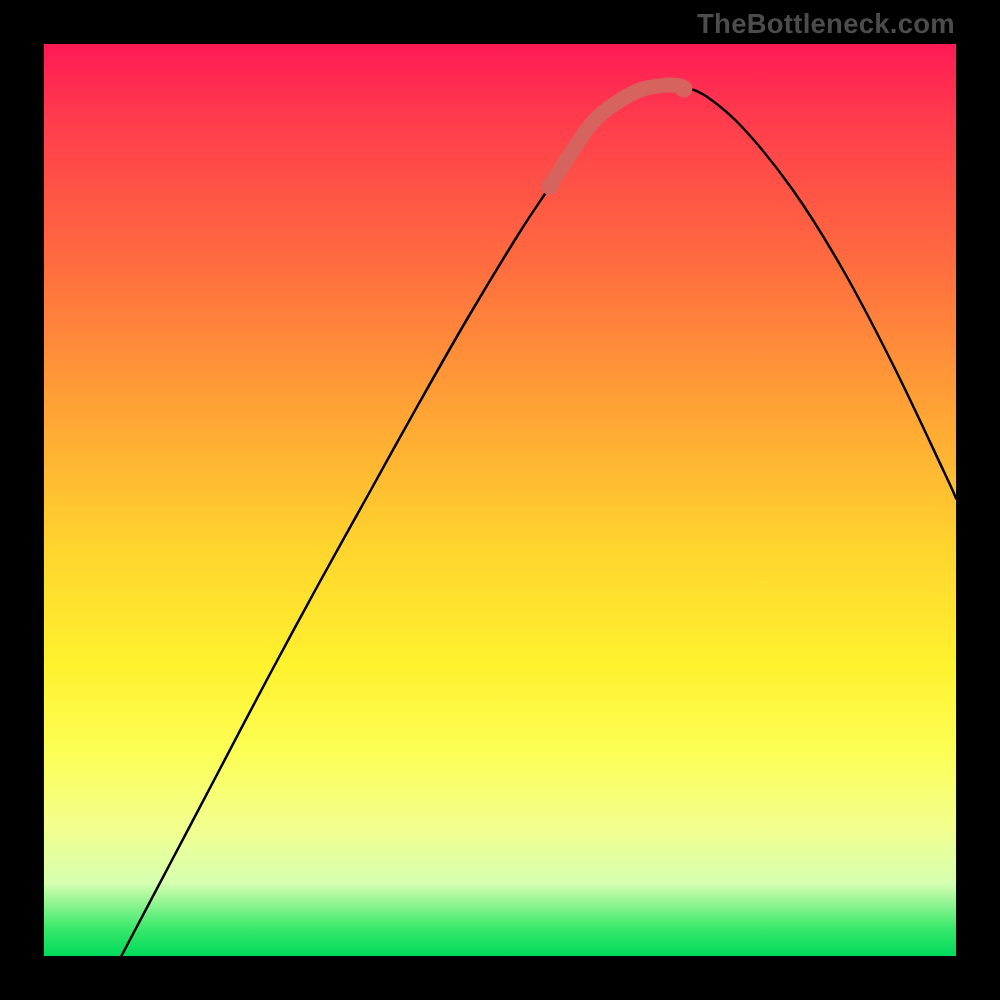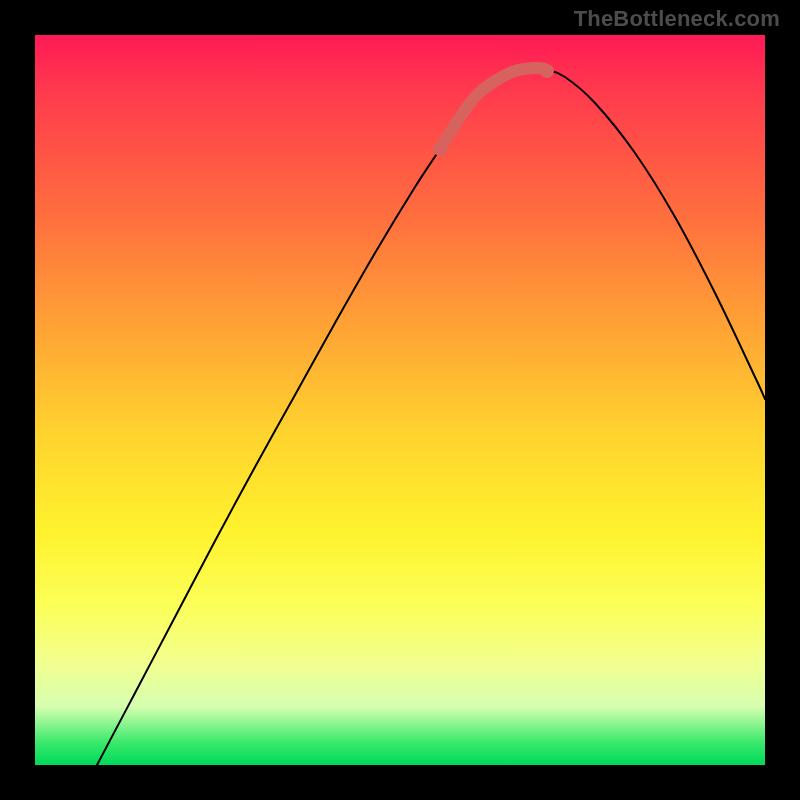--- a/index.html
+++ b/index.html
@@ -45,21 +45,21 @@
   .curve-svg {
     position: absolute;
     inset: 0;
     width: 100%;
     height: 100%;
     pointer-events: none;
   }
   .watermark {
     position: absolute;
     top: 6px;
-    right: 20px;
+    right: 36px;
     color: #4c4c4c;
     font-size: 22px;
     font-weight: 600;
     letter-spacing: 0.2px;
     user-select: none;
   }
 </style>
 </head>
 <body>
 

